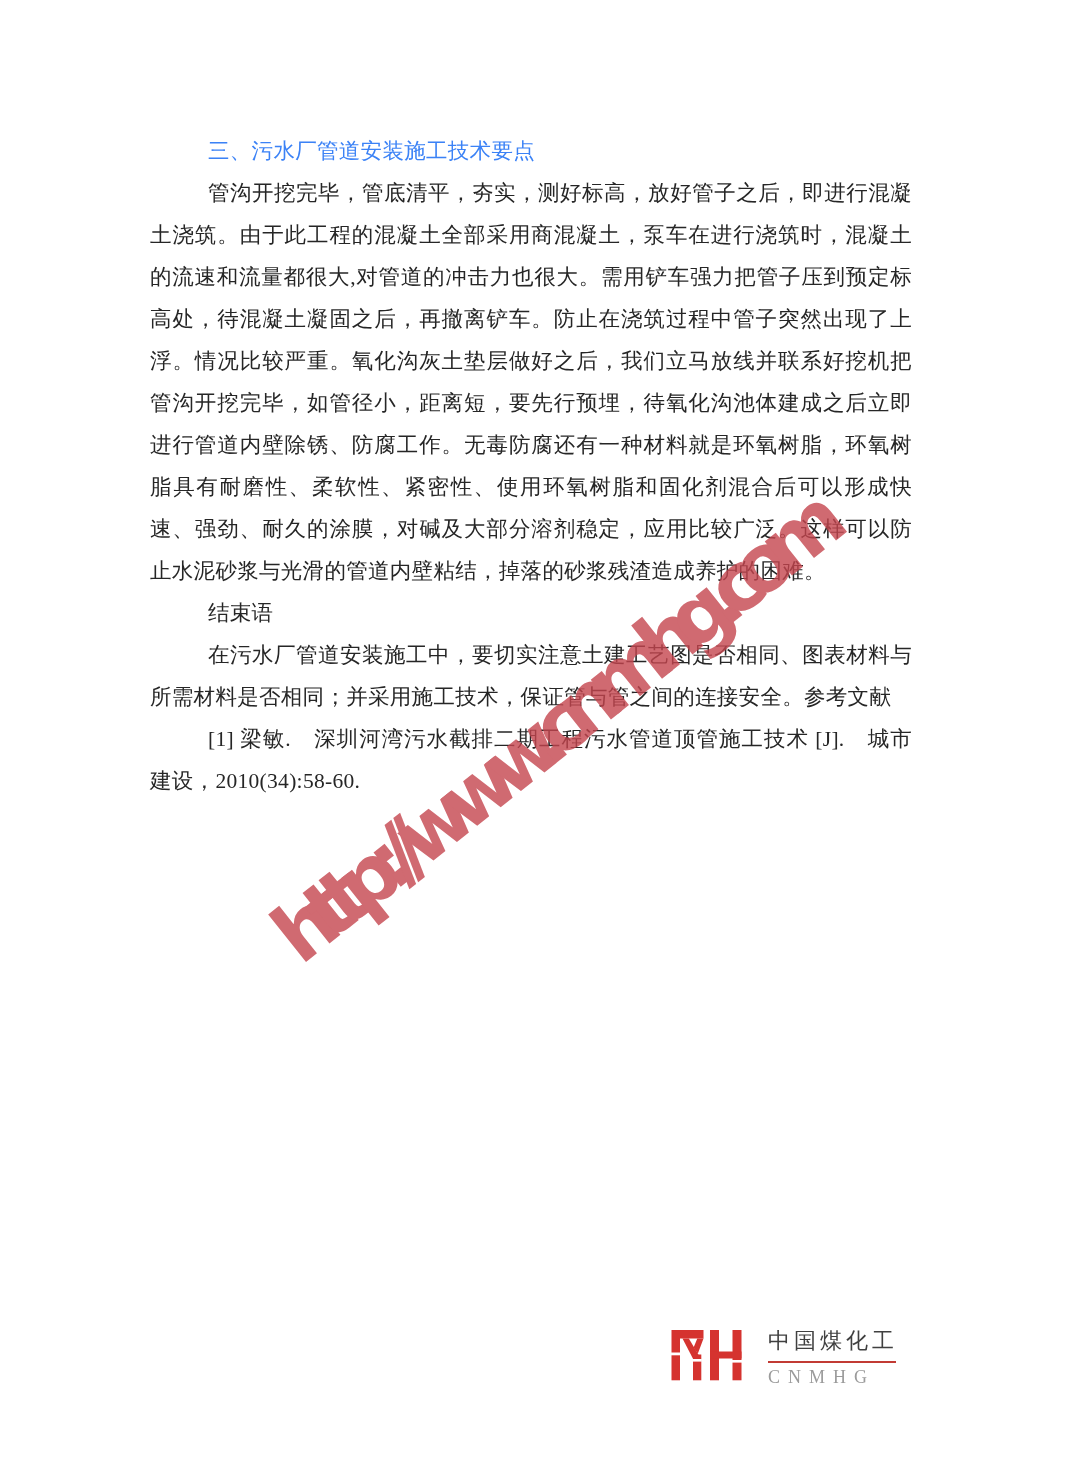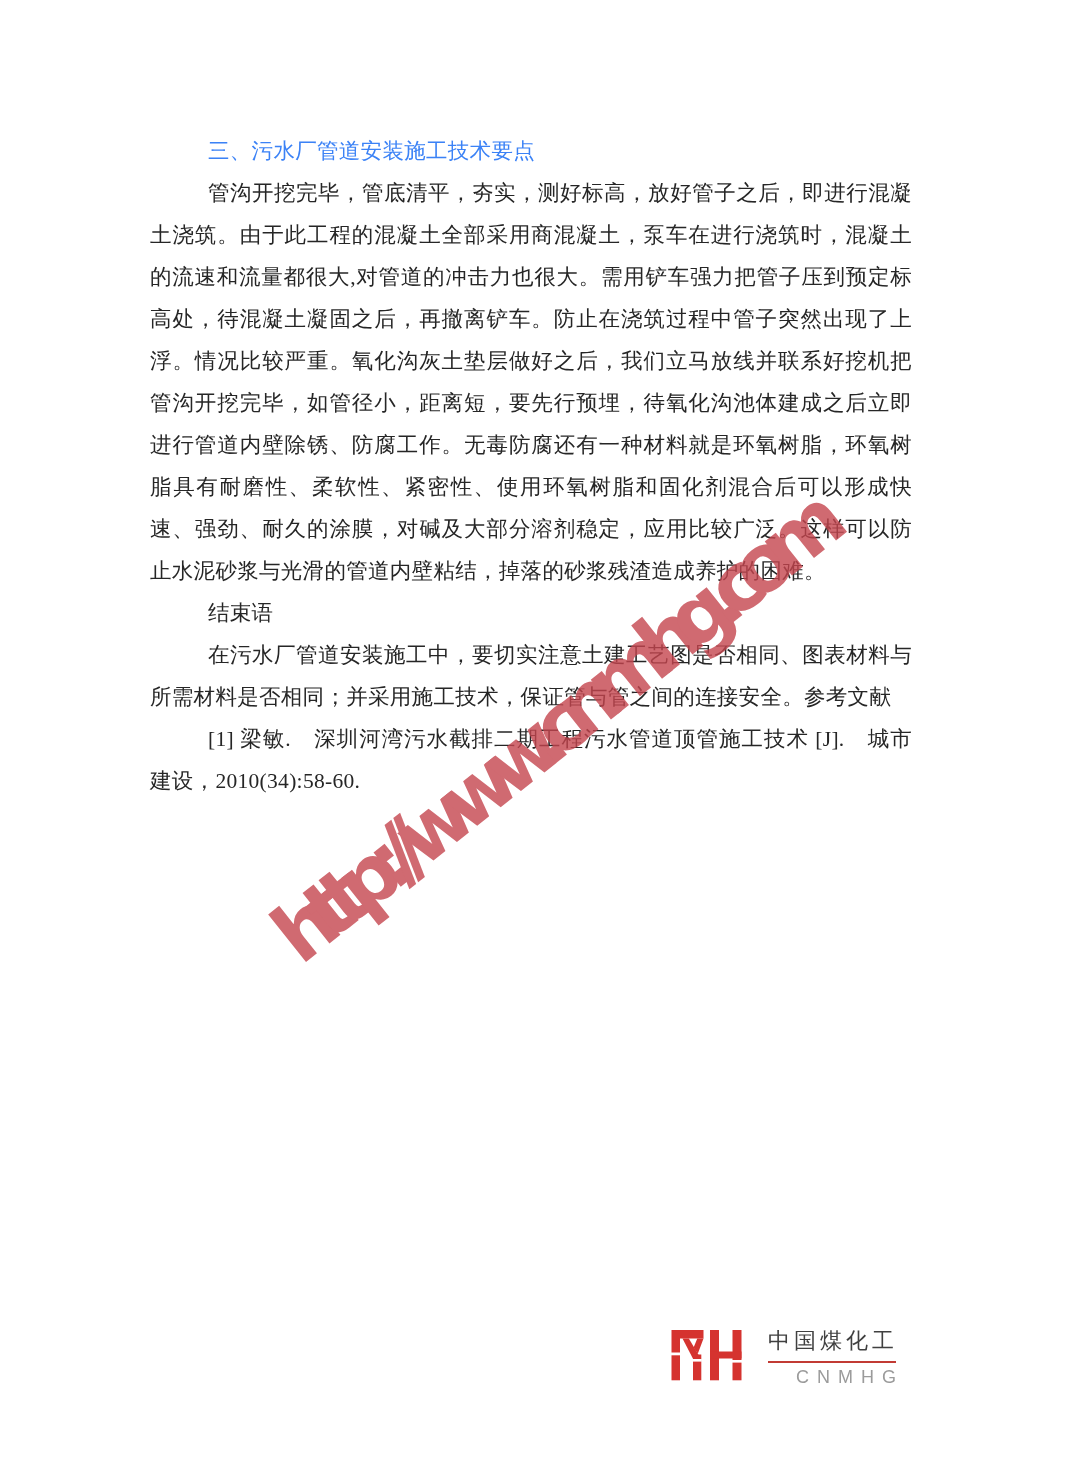--- a/index.html
+++ b/index.html
@@ -65,26 +65,25 @@
     color: #404040;
     white-space: nowrap;
   }
   .logo-divider {
     width: 128px;
     height: 2px;
     background: #c23b34;
     margin: 5px 0 4px 0;
   }
   .logo-en {
-    font-family: Liberation Sans, sans-serif;
+    font-family: Liberation Serif, serif;
     font-size: 18px;
     letter-spacing: 8px;
     color: #9b9b9b;
     white-space: nowrap;
-    margin-left: 28px;
   }
 </style>
 </head>
 <body>
 
 <div class="page">
 
   <div class="text-col">
     <p class="indent heading">三、污水厂管道安装施工技术要点</p>
     <p class="indent">管沟开挖完毕，管底清平，夯实，测好标高，放好管子之后，即进行混凝土浇筑。由于此工程的混凝土全部采用商混凝土，泵车在进行浇筑时，混凝土的流速和流量都很大,对管道的冲击力也很大。需用铲车强力把管子压到预定标高处，待混凝土凝固之后，再撤离铲车。防止在浇筑过程中管子突然出现了上浮。情况比较严重。氧化沟灰土垫层做好之后，我们立马放线并联系好挖机把管沟开挖完毕，如管径小，距离短，要先行预埋，待氧化沟池体建成之后立即进行管道内壁除锈、防腐工作。无毒防腐还有一种材料就是环氧树脂，环氧树脂具有耐磨性、柔软性、紧密性、使用环氧树脂和固化剂混合后可以形成快速、强劲、耐久的涂膜，对碱及大部分溶剂稳定，应用比较广泛。这样可以防止水泥砂浆与光滑的管道内壁粘结，掉落的砂浆残渣造成养护的困难。</p>

